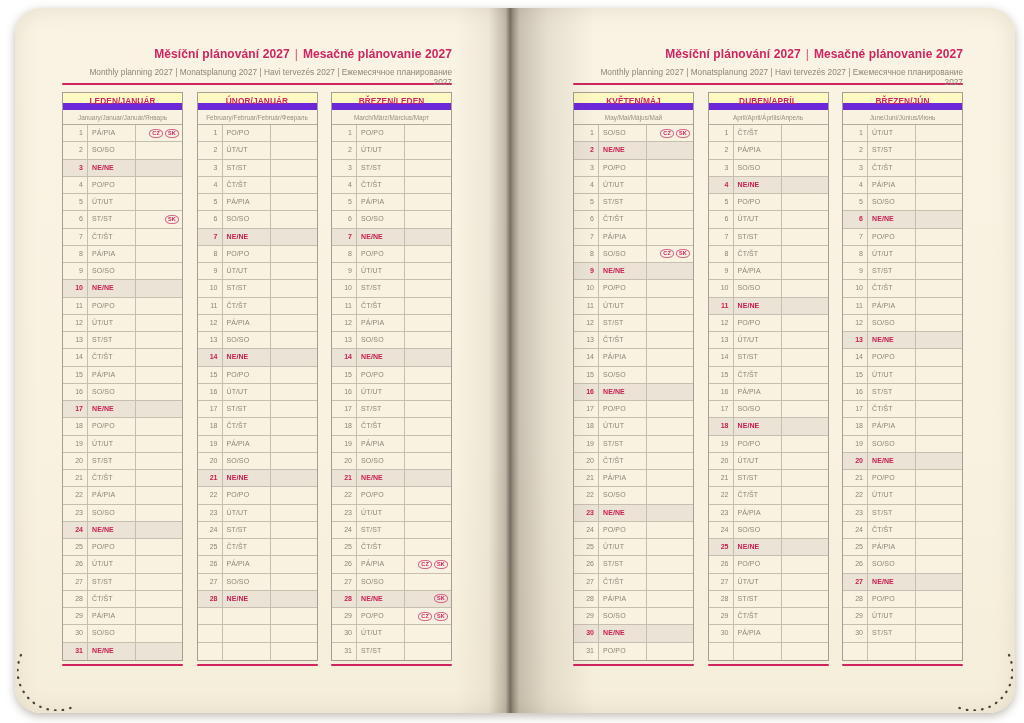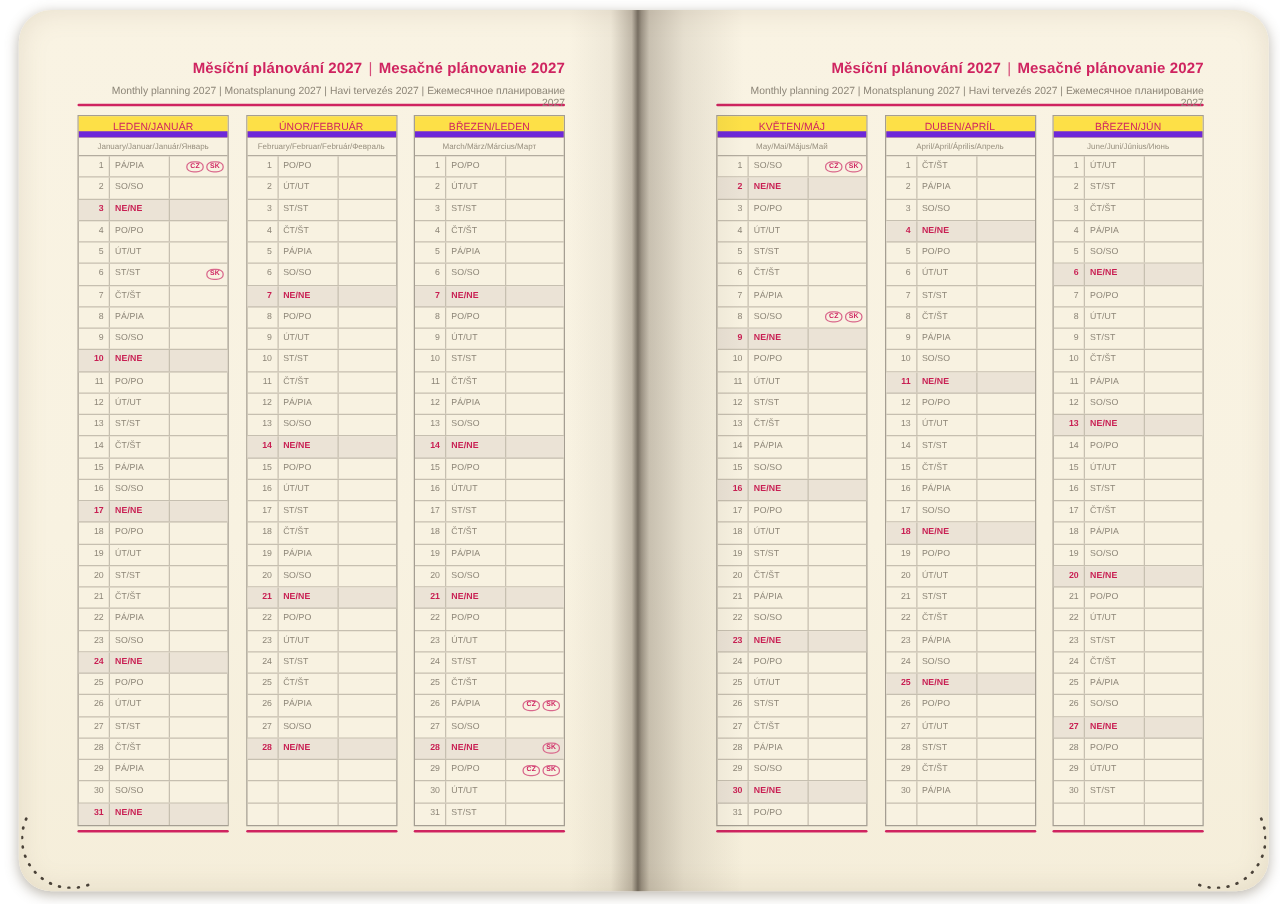--- a/index.html
+++ b/index.html
@@ -28,22 +28,22 @@
   .p-title{margin-top:37px;height:18px;line-height:18px;text-align:right;
     font-size:12px;font-weight:bold;color:#cf2460;letter-spacing:.1px;}
   .p-title .sep{font-weight:400;opacity:.8;margin:0 5px;}
   .p-sub{margin-top:4px;height:10px;line-height:10px;text-align:right;
     font-size:8.3px;color:#8d8678;margin-left:25px;}
   .p-rule{margin-top:6px;height:2px;background:#cf2460;border-radius:1px;}
 
   .months{display:flex;justify-content:space-between;margin-top:7px;}
   .month-wrap{width:121px;}
   .month{border:1px solid #a59e92;background:#f8f2e1;}
-  .m-head{height:17px;line-height:17px;border-bottom:5px solid #6d28d9;background:#fde047;
-    text-align:center;font-size:8.3px;font-weight:normal;color:#cf2460;letter-spacing:.1px;}
+  .m-head{height:17px;line-height:17px;border-bottom:7px solid #6d28d9;background:#fef9c3;
+    text-align:center;font-size:8.3px;font-weight:bold;color:#cf2460;letter-spacing:.1px;}
   .m-sub{height:15px;line-height:15px;border-bottom:1px solid #b3ac9f;
     text-align:center;font-size:6.4px;color:#98907f;}
   .r{display:flex;height:17.25px;border-bottom:1px solid #c6bfb0;}
   .r:last-child{border-bottom:none;}
   .r .n{width:25px;border-right:1px solid #c6bfb0;text-align:right;padding-right:4px;
     font-size:7px;line-height:16px;color:#8d8678;}
   .r .d{width:48px;border-right:1px solid #c6bfb0;padding-left:4px;
     font-size:7px;line-height:16px;color:#8d8678;letter-spacing:.1px;}
   .r .note{flex:1;display:flex;justify-content:flex-end;align-items:center;gap:2px;padding-right:3px;}
   .r.sun{background:#ebe3d6;}
@@ -232,21 +232,21 @@
                 <span class="n">31</span>
                 <span class="d">NE/NE</span>
                 <span class="note"></span>
               </div>
             </div>
           </div>
           <div class="m-underline"></div>
         </div>
         <div class="month-wrap">
           <div class="month">
-            <div class="m-head">ÚNOR/FEBRUÁR</div>
+            <div class="m-head">ÚNOR/JANUÁR</div>
             <div class="m-sub">February/Februar/Február/Февраль</div>
             <div class="m-grid">
               <div class="r">
                 <span class="n">1</span>
                 <span class="d">PO/PO</span>
                 <span class="note"></span>
               </div>
               <div class="r">
                 <span class="n">2</span>
                 <span class="d">ÚT/UT</span>

